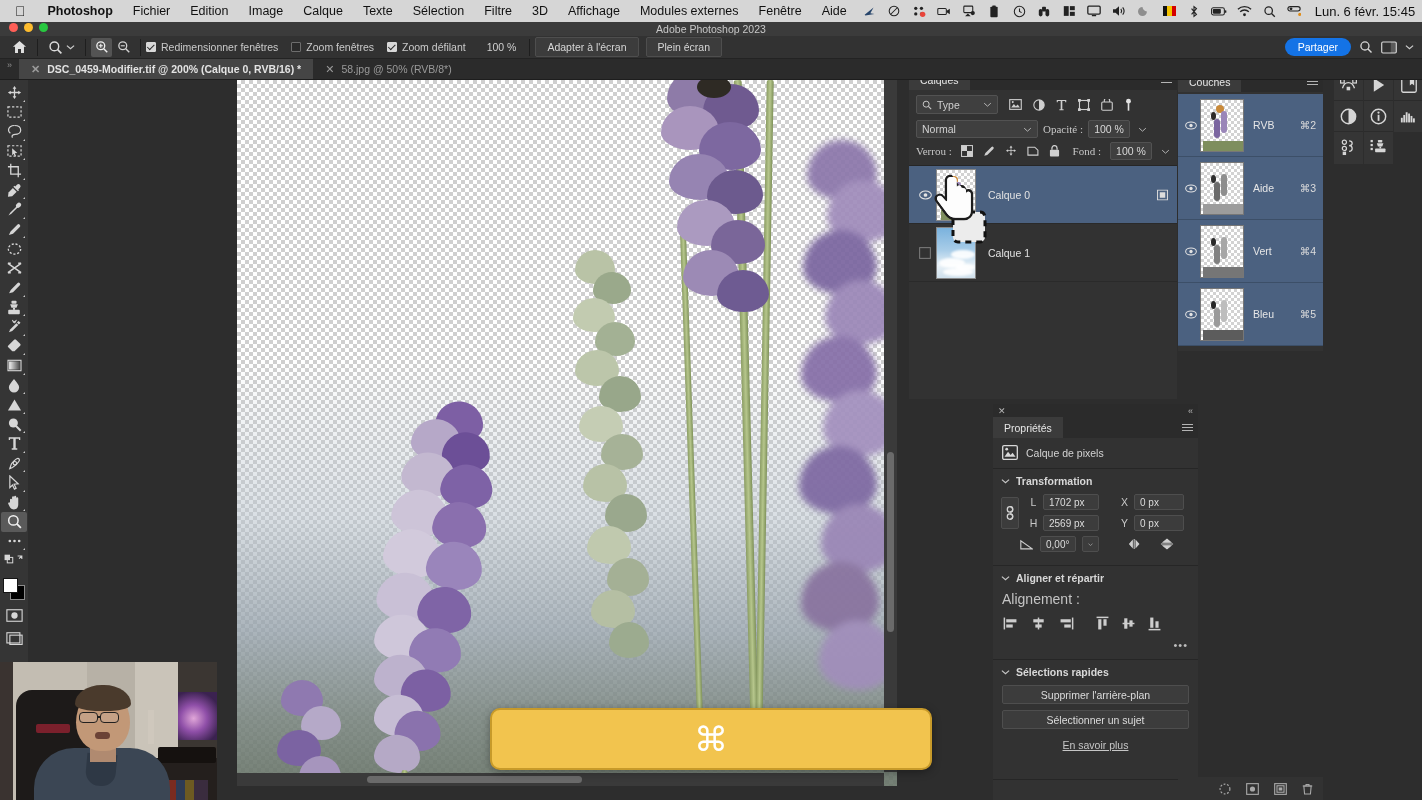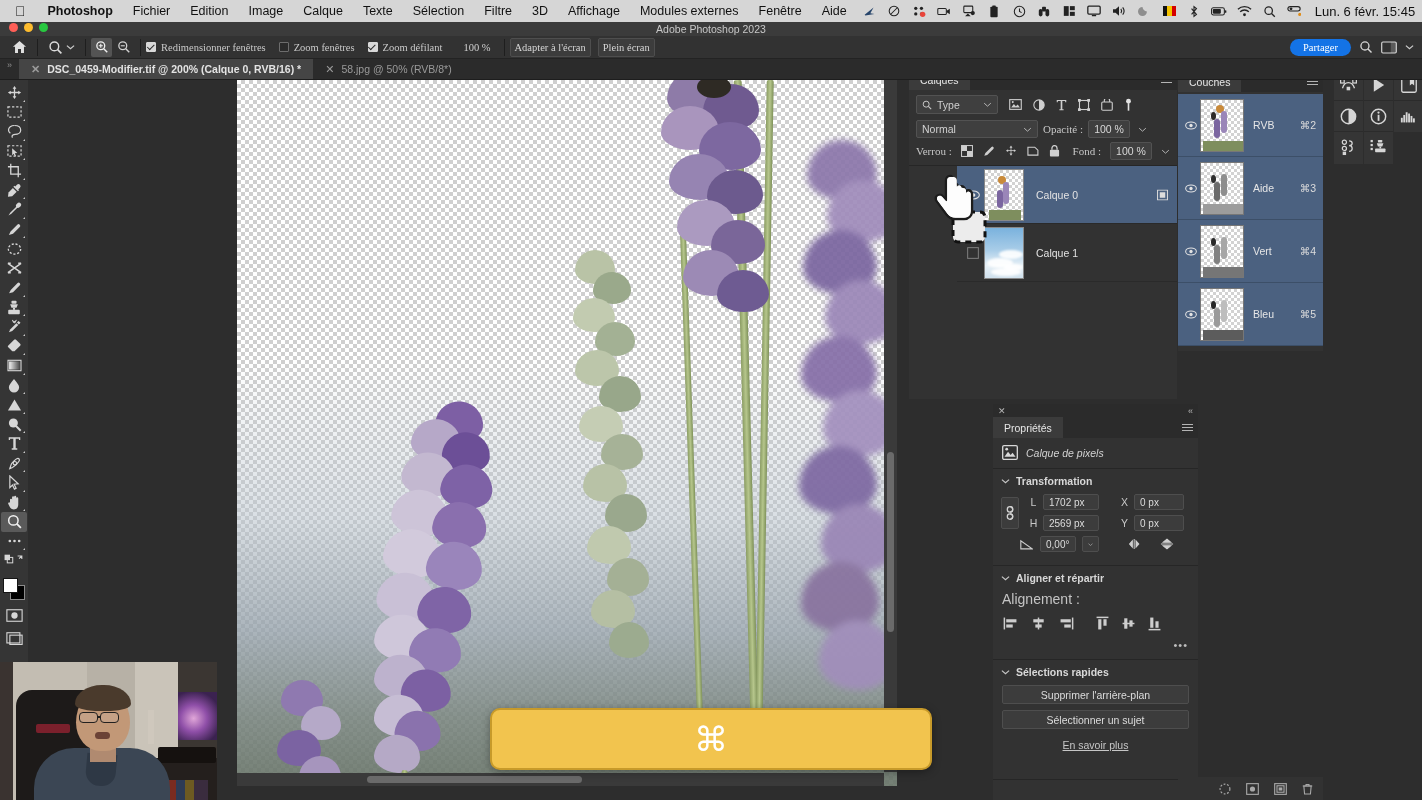--- a/index.html
+++ b/index.html
@@ -44,40 +44,39 @@
   .traffic { position: absolute; left: 9px; top: 23px; display: flex; gap: 6px; z-index: 61; }
   .traffic i { width: 9px; height: 9px; border-radius: 50%; display: block; }
   .traffic .r { background: #ff5f57; } .traffic .y { background: #febc2e; } .traffic .g { background: #28c840; }
 
   
   .optionsbar {
     position: absolute; top: 36px; left: 0; width: 1422px; height: 23px;
     background: #323232; border-bottom: 1px solid #232323;
     display: flex; align-items: center; gap: 0px; padding: 0 6px;
     z-index: 55;
-    font-family: Liberation Serif, serif;
   }
   .ob-home { width: 26px; height: 22px; display:flex; align-items:center; justify-content:center; }
   .ob-sep { width: 1px; height: 17px; background: #1e1e1e; margin: 0 5px; }
   .ob-toolpreset { display: flex; align-items: center; gap: 3px; padding: 0 5px; height: 20px; }
   .ob-btn {
     width: 21px; height: 19px; display: flex; align-items: center; justify-content: center;
     border-radius: 2px; margin-right: 1px;
   }
   .ob-btn.sel { background: #545454; }
   .ob-check { display: flex; align-items: center; gap: 5px; margin-right: 13px; font-size: 10.5px; color: #cacaca; }
   .cbx { width: 10px; height: 10px; border: 1px solid #6d6d6d; background: #2b2b2b; border-radius: 1px;
          display: flex; align-items: center; justify-content: center; }
   .cbx.on { background: #d8d8d8; border-color: #d8d8d8; }
   .cbx.on::after { content: ""; width: 6px; height: 3px; border-left: 1.6px solid #2a2a2a; border-bottom: 1.6px solid #2a2a2a;
                    transform: rotate(-45deg) translate(0px,-1px); }
   .ob-zoomval { font-size: 10.5px; color: #d0d0d0; padding: 0 8px; }
   .ob-pill {
     font-size: 10.5px; color: #d6d6d6; background: #3c3c3c; border: 1px solid #4e4e4e;
-    border-radius: 2px; padding: 3px 4px; margin-right: 7px;
+    border-radius: 2px; padding: 3px 11px; margin-right: 7px;
   }
   .ob-right { margin-left: auto; display: flex; align-items: center; gap: 8px; padding-right: 2px; }
   .share-btn {
     background: #1473e6; color: #fff; font-size: 10.5px; border-radius: 11px;
     padding: 3px 13px; font-weight: 500;
   }
 
   
   .tabbar {
     position: absolute; top: 59px; left: 0; width: 1422px; height: 21px;
@@ -218,21 +217,21 @@
   .lp-select .chev { margin-left: auto; font-size: 8px; color: #b0b0b0; }
   .lp-lab { font-size: 11px; color: #c7c7c7; font-family: Liberation Serif, serif; }
   .lp-numbox {
     background: #3f3f3f; border: 1px solid #525252; border-radius: 2px; height: 18px; width: 42px;
     display: flex; align-items: center; justify-content: center; font-size: 10.5px; color: #d8d8d8;
   }
   .lp-lock { display: flex; align-items: center; padding: 1px 7px 5px 7px; gap: 9px; }
   .lp-lockicons { display: flex; align-items: center; gap: 10px; color: #cfcfcf; }
   .lp-list { border-top: 1px solid #262626; position: relative; }
   .layer-row { display: flex; align-items: center; height: 58px; padding-left: 5px; position: relative;
-               border-bottom: 1px solid #2a2a2a; margin-left: 48px; }
+               border-bottom: 1px solid #2a2a2a; }
   .layer-row.sel { background: #4b6180; }
   .layer-eye { width: 22px; display: flex; align-items: center; justify-content: center; }
   .layer-thumb { width: 40px; height: 52px; background: #fff; border: 1px solid #888; position: relative; overflow: hidden; }
   .layer-name { font-size: 10.5px; color: #e2e2e2; margin-left: 12px; }
   .layer-fxlock { position: absolute; right: 9px; top: 50%; transform: translateY(-50%); }
   .thumb-checker {
     position: absolute; inset: 0;
     background-color: #fff;
     background-image:
       linear-gradient(45deg, #d2d2d2 25%, transparent 25%, transparent 75%, #d2d2d2 75%),
@@ -255,21 +254,21 @@
   .ch-name { font-size: 10.5px; color: #e6e6e6; margin-left: 9px; }
   .ch-key { margin-left: auto; font-size: 10.5px; color: #dcdcdc; padding-right: 7px; }
 
   
   #propsPanel { left: 993px; top: 404px; width: 205px; height: 396px; }
   .pp-topbar { height: 13px; background: #2b2b2b; display: flex; align-items: center;
                justify-content: space-between; padding: 0 5px; }
   .pp-x { font-size: 9px; color: #b5b5b5; }
   .pp-collapse { font-size: 9px; color: #b5b5b5; }
   .pp-body { background: #323232; height: calc(100% - 34px); overflow: hidden; }
-  .pp-kind { display: flex; align-items: center; gap: 8px; padding: 7px 9px 8px 9px; font-style: italic; }
+  .pp-kind { display: flex; align-items: center; gap: 8px; padding: 7px 9px 8px 9px; }
   .pp-kind .lbl { font-size: 10.5px; color: #d3d3d3; }
   .pp-section { border-top: 1px solid #262626; padding: 6px 0 8px 0; }
   .pp-sechead { display: flex; align-items: center; gap: 6px; padding: 0 8px 7px 8px;
                 font-size: 10.5px; color: #d8d8d8; font-weight: bold; }
   .pp-sechead .chev { font-size: 8px; color: #c0c0c0; }
   .pp-fieldrow { display: flex; align-items: center; padding: 0 8px 5px 8px; gap: 4px; }
   .pp-link { width: 18px; height: 32px; background: #3c3c3c; border: 1px solid #4d4d4d;
              border-radius: 2px; display: flex; align-items: center; justify-content: center; margin-right: 5px; }
   .pp-lab { font-size: 10.5px; color: #c8c8c8; width: 11px; text-align: center; }
   .pp-input { background: #3c3c3c; border: 1px solid #4e4e4e; border-radius: 2px; height: 16px;

